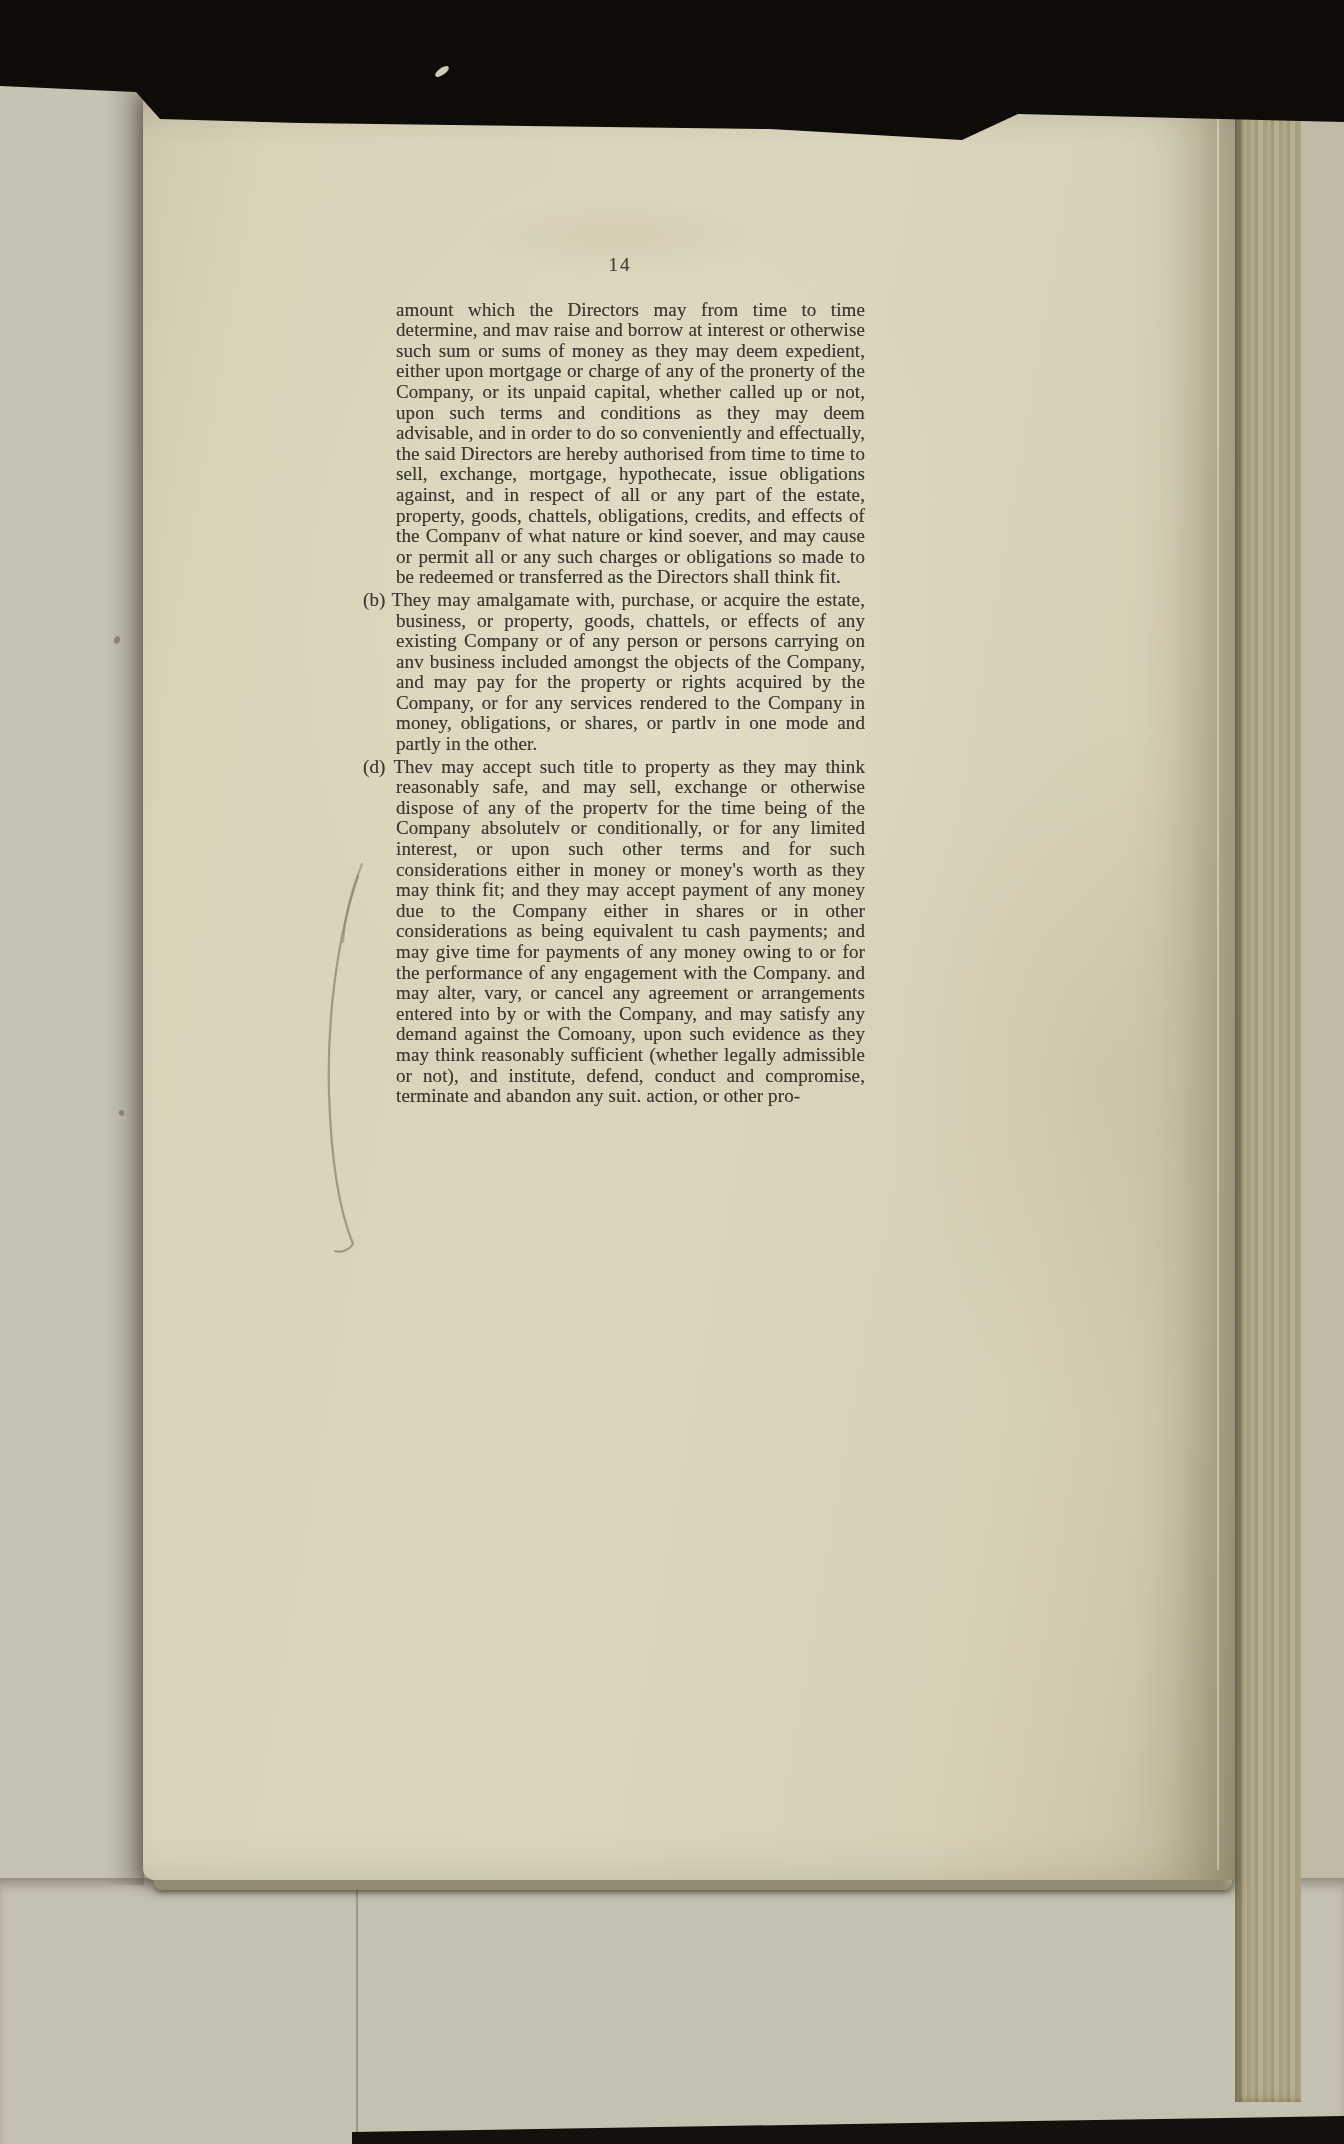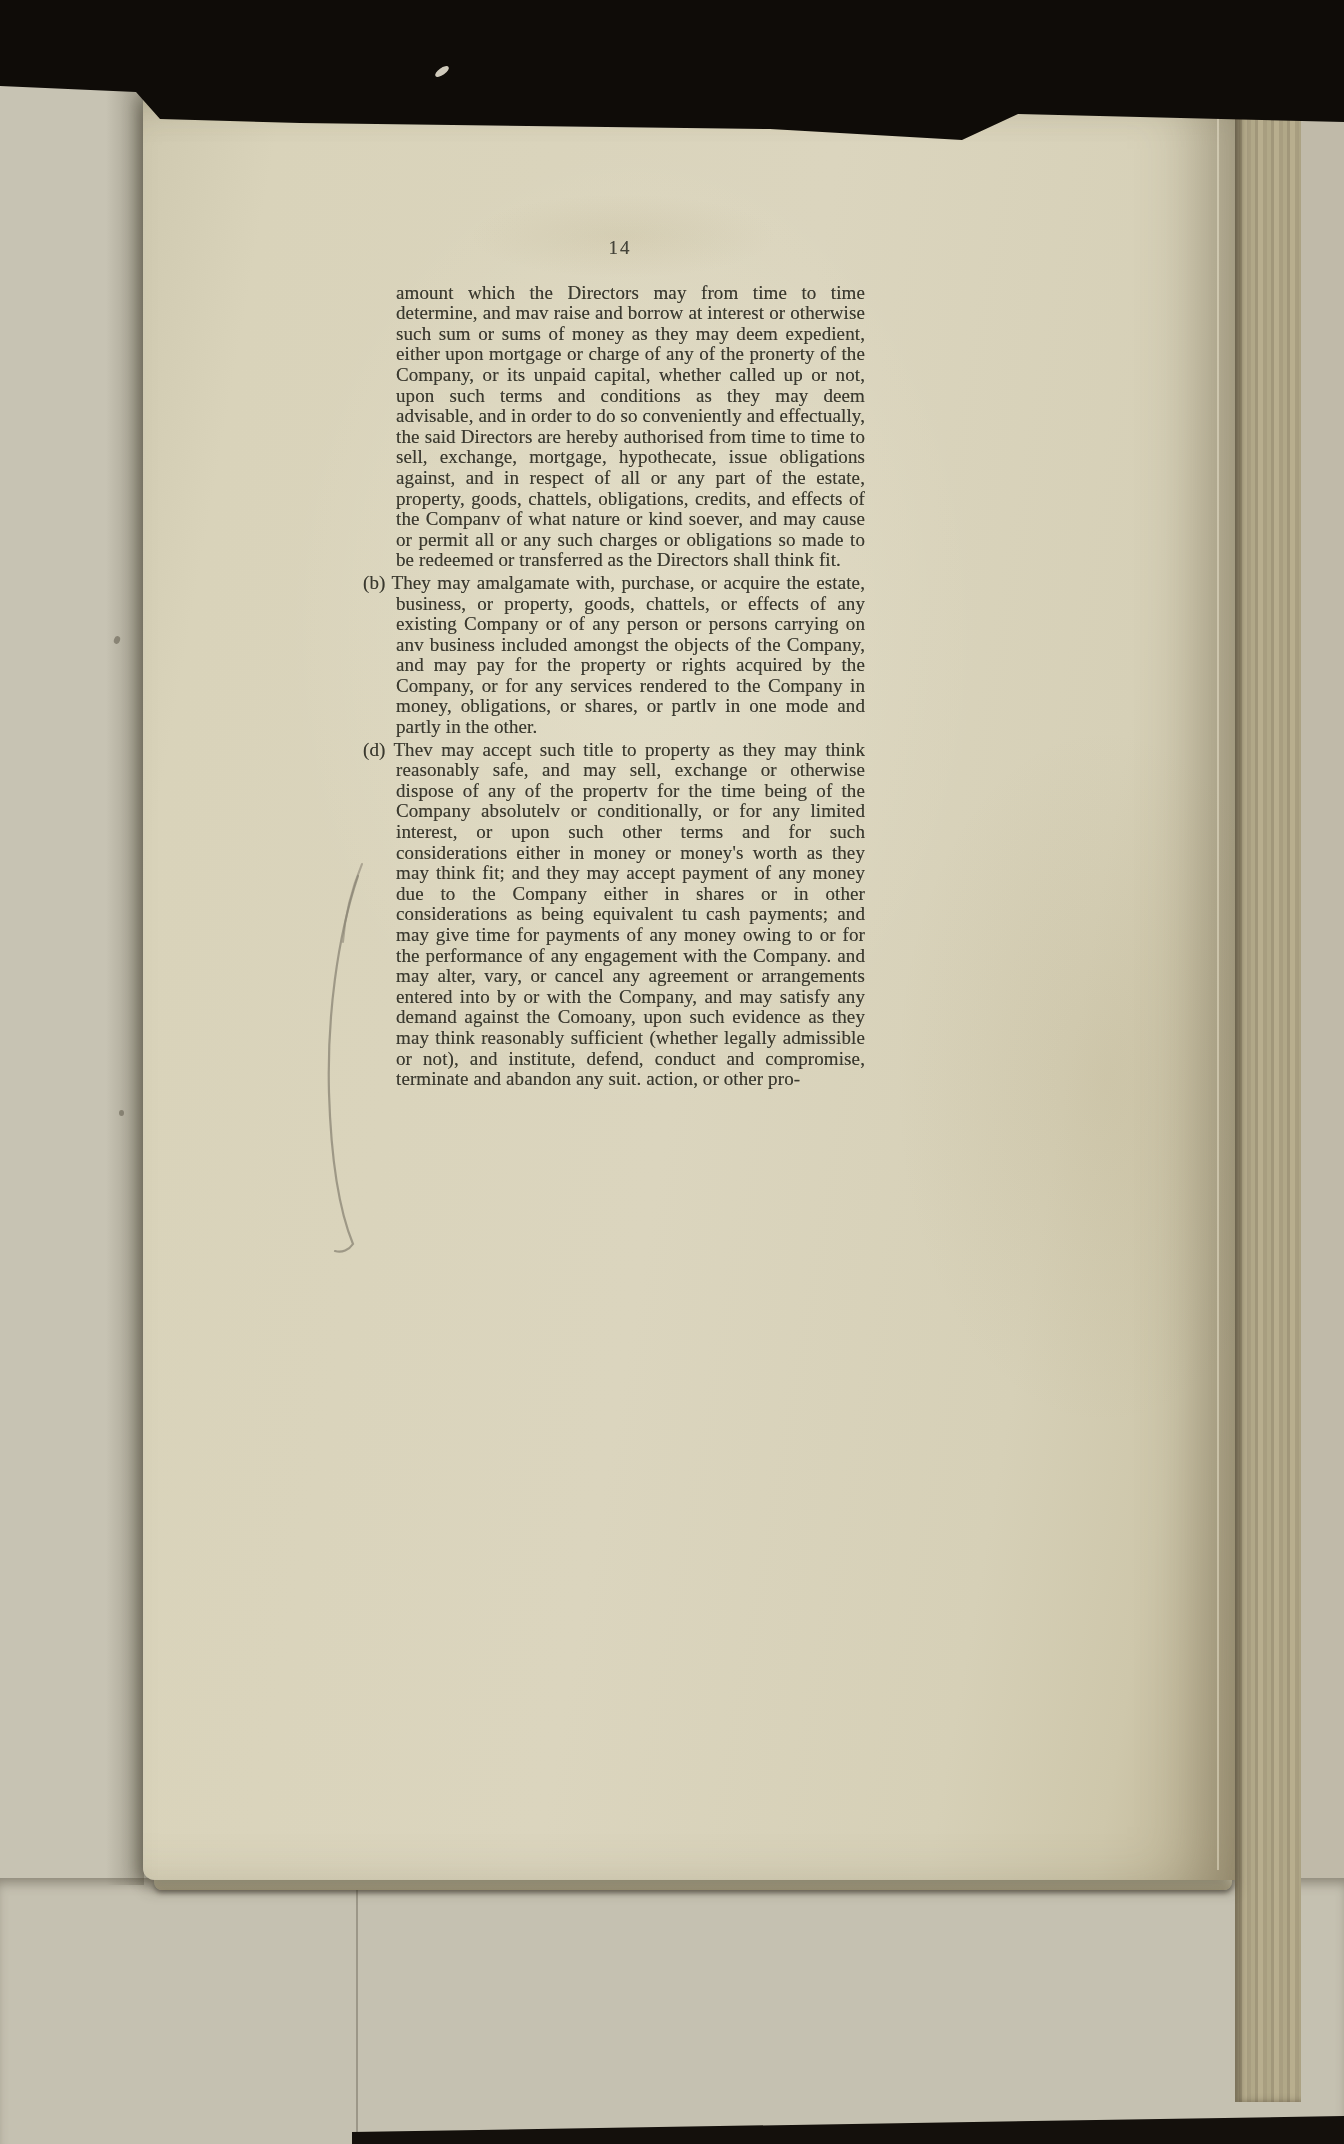--- a/index.html
+++ b/index.html
@@ -70,21 +70,21 @@
     position:absolute;left:352px;top:2116px;width:992px;height:28px;background:#14100c;z-index:4;
     clip-path:polygon(0 16px,100% 0,100% 28px,0 28px);
   }
   
   .textcol{
     position:absolute;left:363px;top:238px;width:514px;z-index:3;
     color:#3a392f;font-size:19px;line-height:20.6px;text-align:justify;
     letter-spacing:.1px;text-shadow:0 0 .4px rgba(58,57,47,.55);
   }
   .page-number{
-    text-align:center;margin:0 0 24px 0;letter-spacing:2px;color:#45443a;text-indent:0;
+    text-align:center;margin:17px 0 24px 0;letter-spacing:2px;color:#45443a;text-indent:0;
   }
   .para{margin:0 12px 2px 0;padding-left:33px;}
   .para.labeled{text-indent:-33px;}
   
   .pencil-svg{position:absolute;left:300px;top:858px;width:90px;height:400px;z-index:3;}
   .pdot{position:absolute;background:rgba(95,90,75,.55);border-radius:50%;z-index:3;}
   .pdot.d1{left:114px;top:636px;width:6px;height:8px;transform:rotate(20deg);}
   .pdot.d2{left:119px;top:1110px;width:5px;height:6px;}
 </style>
 </head>

